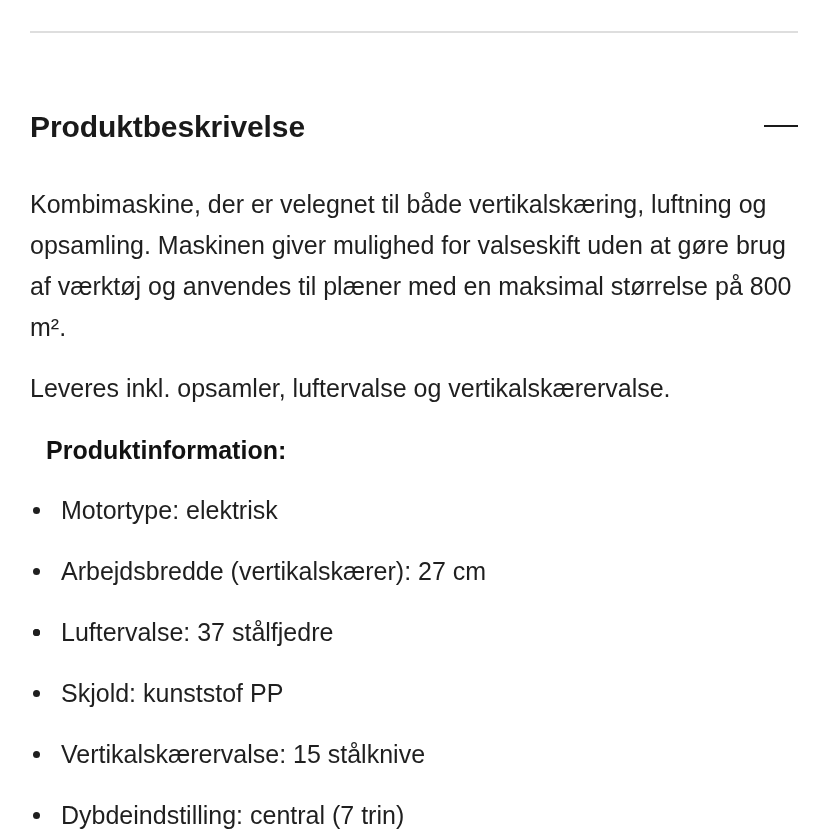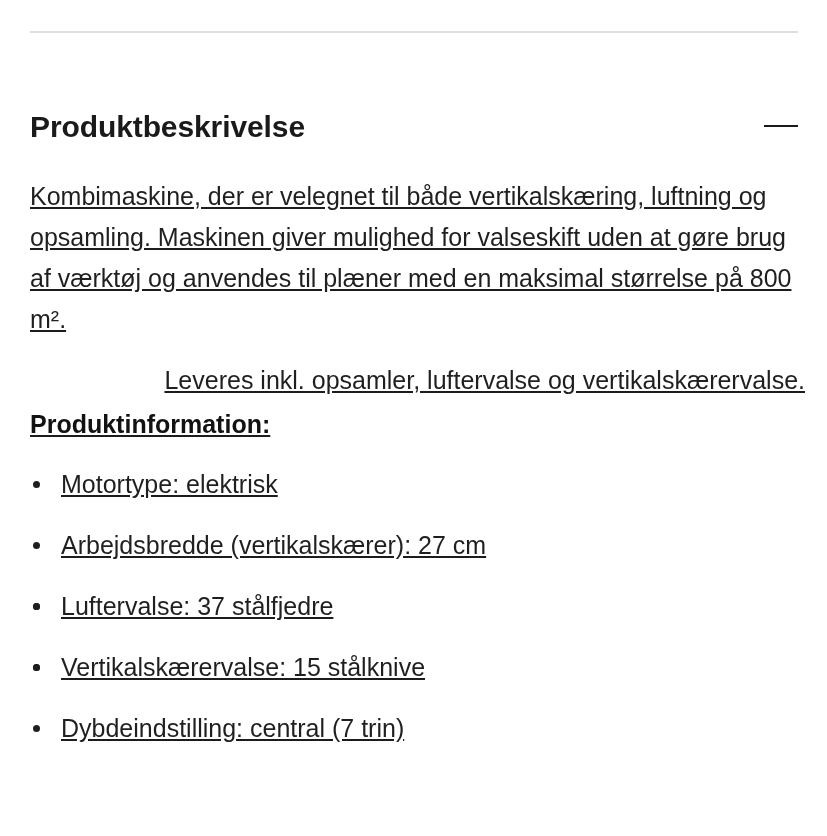--- a/index.html
+++ b/index.html
@@ -71,42 +71,41 @@
     display: block;
     width: 34px;
     height: 2px;
     background: #1a1a1a;
   }
 
   
   .content {
     position: absolute;
     left: 30px;
-    top: 176px;
+    top: 184px;
     width: 775px;
-    text-decoration: underline;
   }
 
   .para {
     font-size: 25px;
     line-height: 41px;
     color: #1f1f1f;
     margin: 0 0 0 0;
     font-weight: normal;
   }
 
   .para.first { margin-bottom: 20px; }
-  .para.second { margin-bottom: 6px; text-align: right; }
+  .para.second { margin-bottom: 24px; }
 
   .sub-heading {
     font-size: 25px;
     line-height: 34px;
     font-weight: bold;
     color: #121212;
-    margin: 0 0 22px 0;
+    margin: 0 0 22px 16px;
   }
 
   ul.spec-list {
     list-style: none;
     margin: 0;
     padding: 0;
   }
   ul.spec-list li {
     position: relative;
     font-size: 25px;
@@ -159,20 +158,21 @@
       </li>
       <li>
         <span class="bullet-dot"></span>
       </li>
       <li>
         <span class="bullet-dot"></span>
         <span>Luftervalse: 37 stålfjedre</span>
       </li>
       <li>
         <span class="bullet-dot"></span>
+        <span>Skjold: kunststof PP</span>
       </li>
       <li>
         <span class="bullet-dot"></span>
         <span>Vertikalskærervalse: 15 stålknive</span>
       </li>
       <li>
         <span class="bullet-dot"></span>
         <span>Dybdeindstilling: central (7 trin)</span>
       </li>
     </ul>

